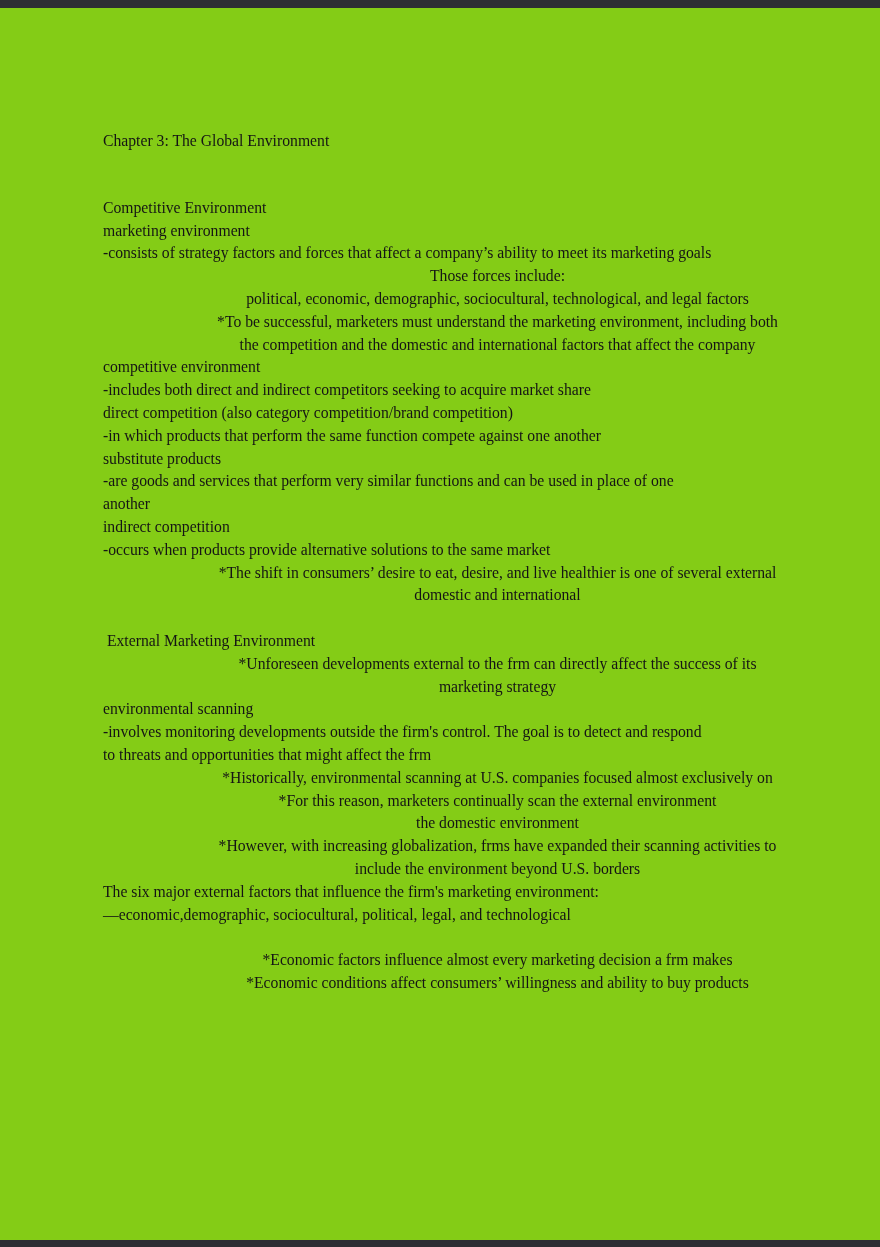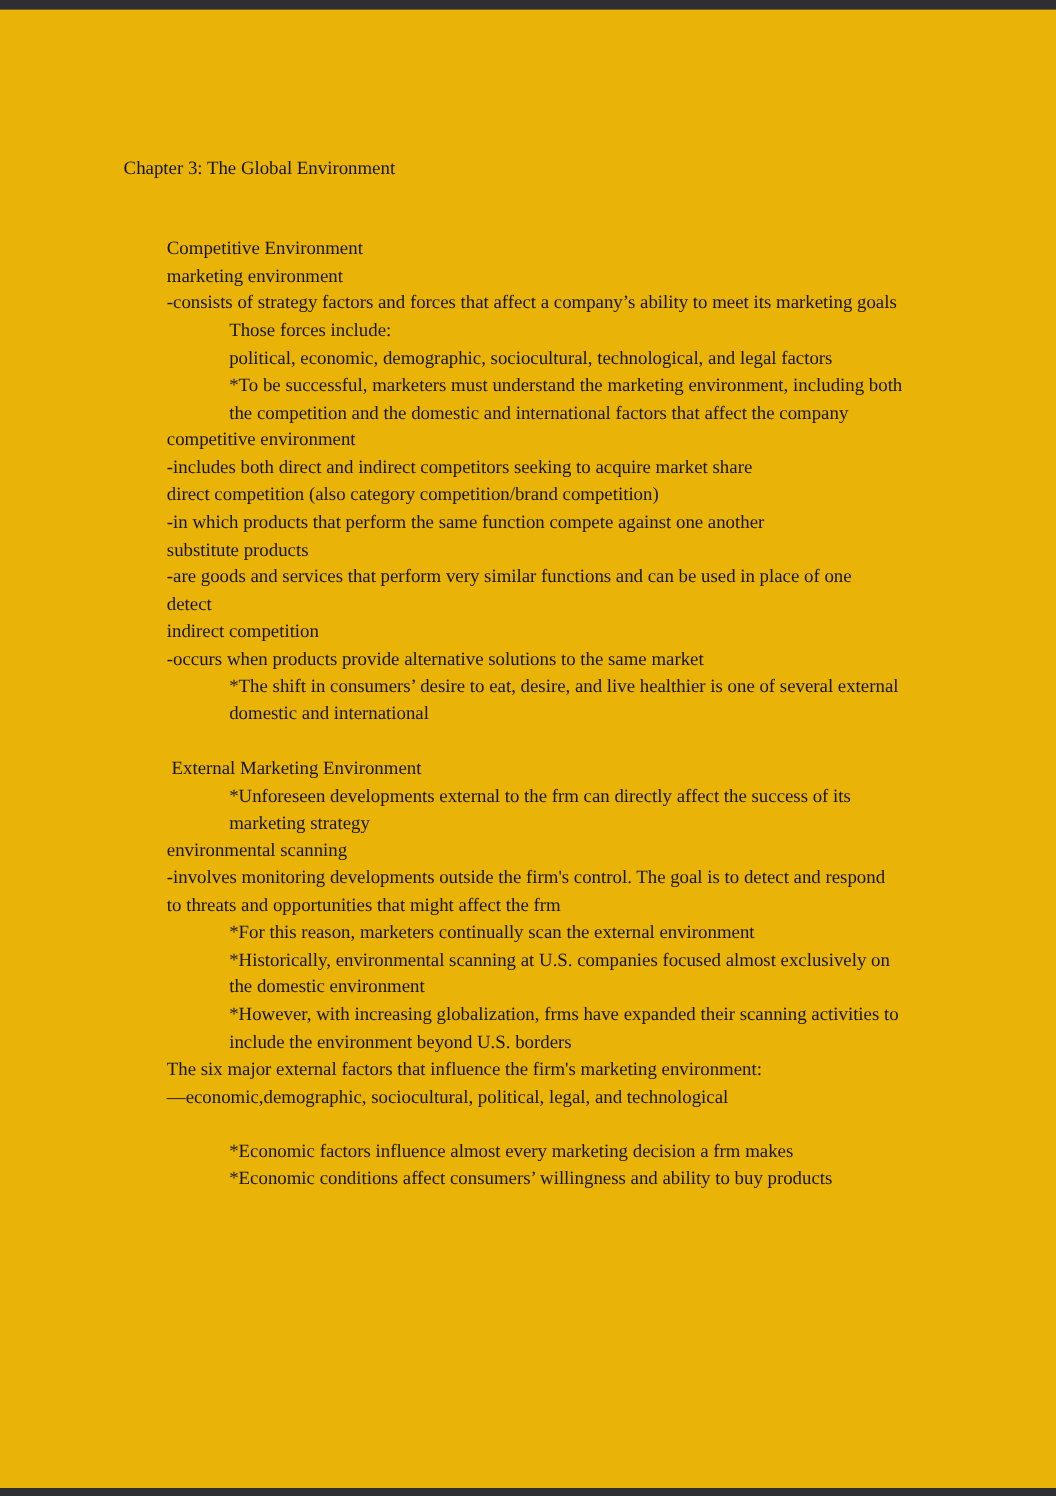--- a/index.html
+++ b/index.html
@@ -9,21 +9,21 @@
     height: 1247px;
     background: #ffffff;
     font-family: "Liberation Serif", serif;
     color: #151515;
     overflow: hidden;
   }
   .page {
     position: relative;
     width: 880px;
     height: 1247px;
-    background: #eab308;
+    background: #84cc16;
     overflow: hidden;
   }
   .viewer-edge {
     position: absolute;
     left: 0;
     width: 100%;
     background: #2e2e33;
   }
   .viewer-edge.top { top: 0; height: 8px; }
   .viewer-edge.bottom { bottom: 0; height: 7px; }
@@ -33,24 +33,24 @@
     line-height: 22.8px;
   }
   .doc-title {
     white-space: pre;
     margin-bottom: 44px;
     font-weight: normal;
     font-size: 15.7px;
   }
   .line {
     white-space: pre;
-    margin-left: 36px;
   }
   .line.indent {
     padding-left: 52px;
+    text-align: center;
   }
 </style>
 </head>
 <body>
 
 <div class="page">
   <div class="viewer-edge top"></div>
   <div class="content">
     <div class="doc-title">Chapter 3: The Global Environment</div>
     <div>
@@ -60,34 +60,34 @@
         <div class="line indent">Those forces include:</div>
         <div class="line indent">political, economic, demographic, sociocultural, technological, and legal factors</div>
         <div class="line indent">*To be successful, marketers must understand the marketing environment, including both</div>
         <div class="line indent">the competition and the domestic and international factors that affect the company</div>
         <div class="line">competitive environment</div>
         <div class="line">-includes both direct and indirect competitors seeking to acquire market share</div>
         <div class="line">direct competition (also category competition/brand competition)</div>
         <div class="line">-in which products that perform the same function compete against one another</div>
         <div class="line">substitute products</div>
         <div class="line">-are goods and services that perform very similar functions and can be used in place of one</div>
-        <div class="line">detect</div>
+        <div class="line">another</div>
         <div class="line">indirect competition</div>
         <div class="line">-occurs when products provide alternative solutions to the same market</div>
         <div class="line indent">*The shift in consumers’ desire to eat, desire, and live healthier is one of several external</div>
         <div class="line indent">domestic and international</div>
         <div class="line">&nbsp;</div>
         <div class="line"> External Marketing Environment</div>
         <div class="line indent">*Unforeseen developments external to the frm can directly affect the success of its</div>
         <div class="line indent">marketing strategy</div>
         <div class="line">environmental scanning</div>
         <div class="line">-involves monitoring developments outside the firm's control. The goal is to detect and respond</div>
         <div class="line">to threats and opportunities that might affect the frm</div>
+        <div class="line indent">*Historically, environmental scanning at U.S. companies focused almost exclusively on</div>
         <div class="line indent">*For this reason, marketers continually scan the external environment</div>
-        <div class="line indent">*Historically, environmental scanning at U.S. companies focused almost exclusively on</div>
         <div class="line indent">the domestic environment</div>
         <div class="line indent">*However, with increasing globalization, frms have expanded their scanning activities to</div>
         <div class="line indent">include the environment beyond U.S. borders</div>
         <div class="line">The six major external factors that influence the firm's marketing environment:</div>
         <div class="line">—economic,demographic, sociocultural, political, legal, and technological</div>
         <div class="line">&nbsp;</div>
         <div class="line indent">*Economic factors influence almost every marketing decision a frm makes</div>
         <div class="line indent">*Economic conditions affect consumers’ willingness and ability to buy products</div>
       </div>
   </div>

